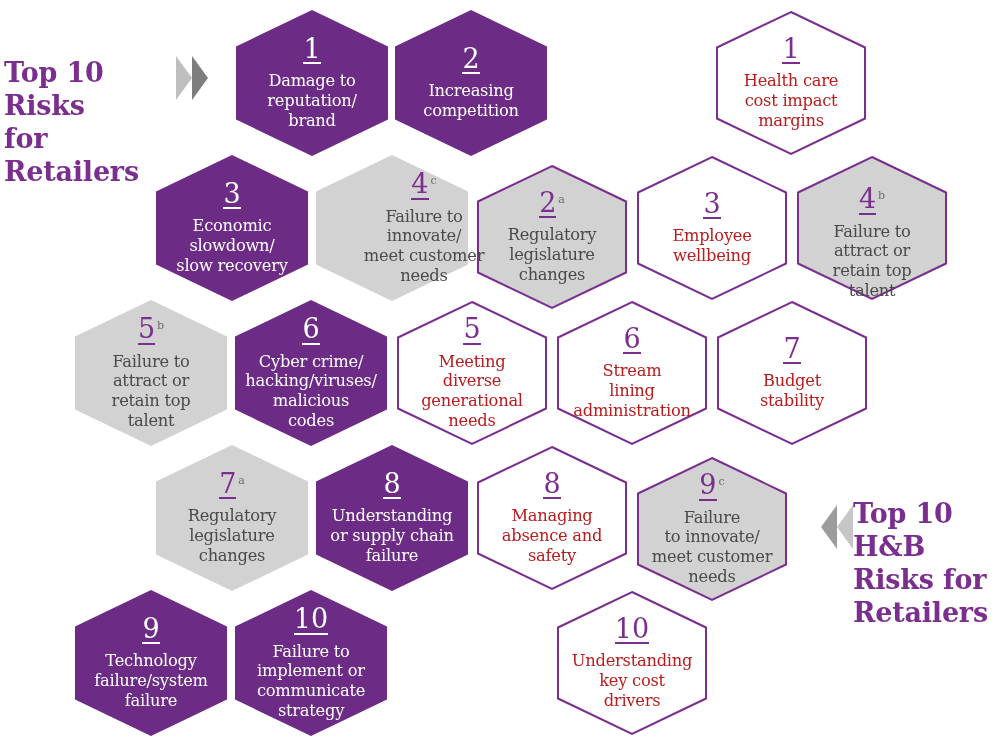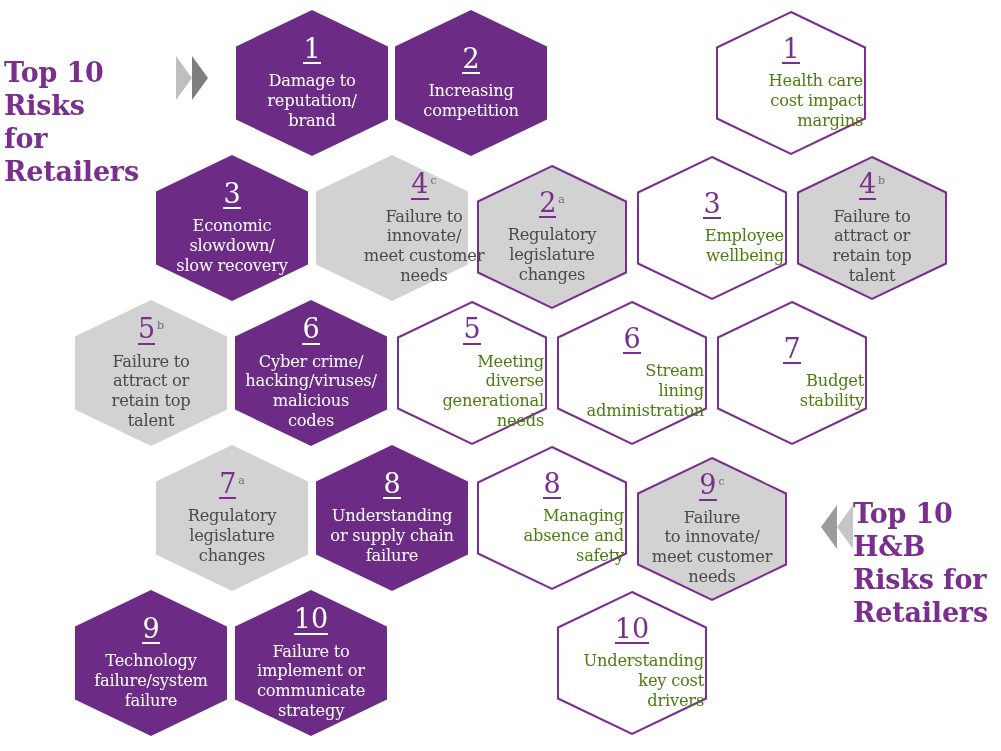--- a/index.html
+++ b/index.html
@@ -84,21 +84,21 @@
 
   
   .hex.fill-purple .num{color:#ffffff;}
   .hex.fill-purple .txt{color:#ffffff;}
   
   .hex.fill-grey .num{color:#7A2E8E;}
   .hex.fill-grey .txt{color:#4A4A4A;}
   .hex.fill-grey .sup{color:#6E6E6E;border:none;}
   
   .hex.out-white .num{color:#7A2E8E;}
-  .hex.out-white .txt{color:#4d7c0f;text-align:right;}
+  .hex.out-white .txt{color:#b91c1c;}
   
   .hex.out-grey .num{color:#7A2E8E;}
   .hex.out-grey .txt{color:#4A4A4A;}
   .hex.out-grey .sup{color:#6E6E6E;}
   .sup{border-bottom:none !important;}
 </style>
 </head>
 <body>
 
 <div id="stage">
@@ -128,21 +128,21 @@
     <div class="hex out-white" style="left: 636px; top: 155px;">
       <svg viewBox="0 0 152 146">
         <polygon points="76.00,2.00 150.00,37.50 150.00,108.50 76.00,144.00 2.00,108.50 2.00,37.50" fill="#ffffff" stroke="#7A2E8E" stroke-width="2"></polygon>
       </svg>
       <div class="inner">
         <div><span class="num">3</span></div>
         <span class="txt">Employee
 wellbeing</span>
       </div>
     </div>
-    <div class="hex out-grey" style="left: 796px; top: 155px;">
+    <div class="hex out-grey" style="left: 796px; top: 155px; align-items: flex-end;">
       <svg viewBox="0 0 152 146">
         <polygon points="76.00,2.00 150.00,37.50 150.00,108.50 76.00,144.00 2.00,108.50 2.00,37.50" fill="#D2D2D2" stroke="#7A2E8E" stroke-width="2"></polygon>
       </svg>
       <div class="inner">
         <div><span class="num">4</span><span class="sup">b</span></div>
         <span class="txt">Failure to
 attract or
 retain top
 talent</span>
       </div>

